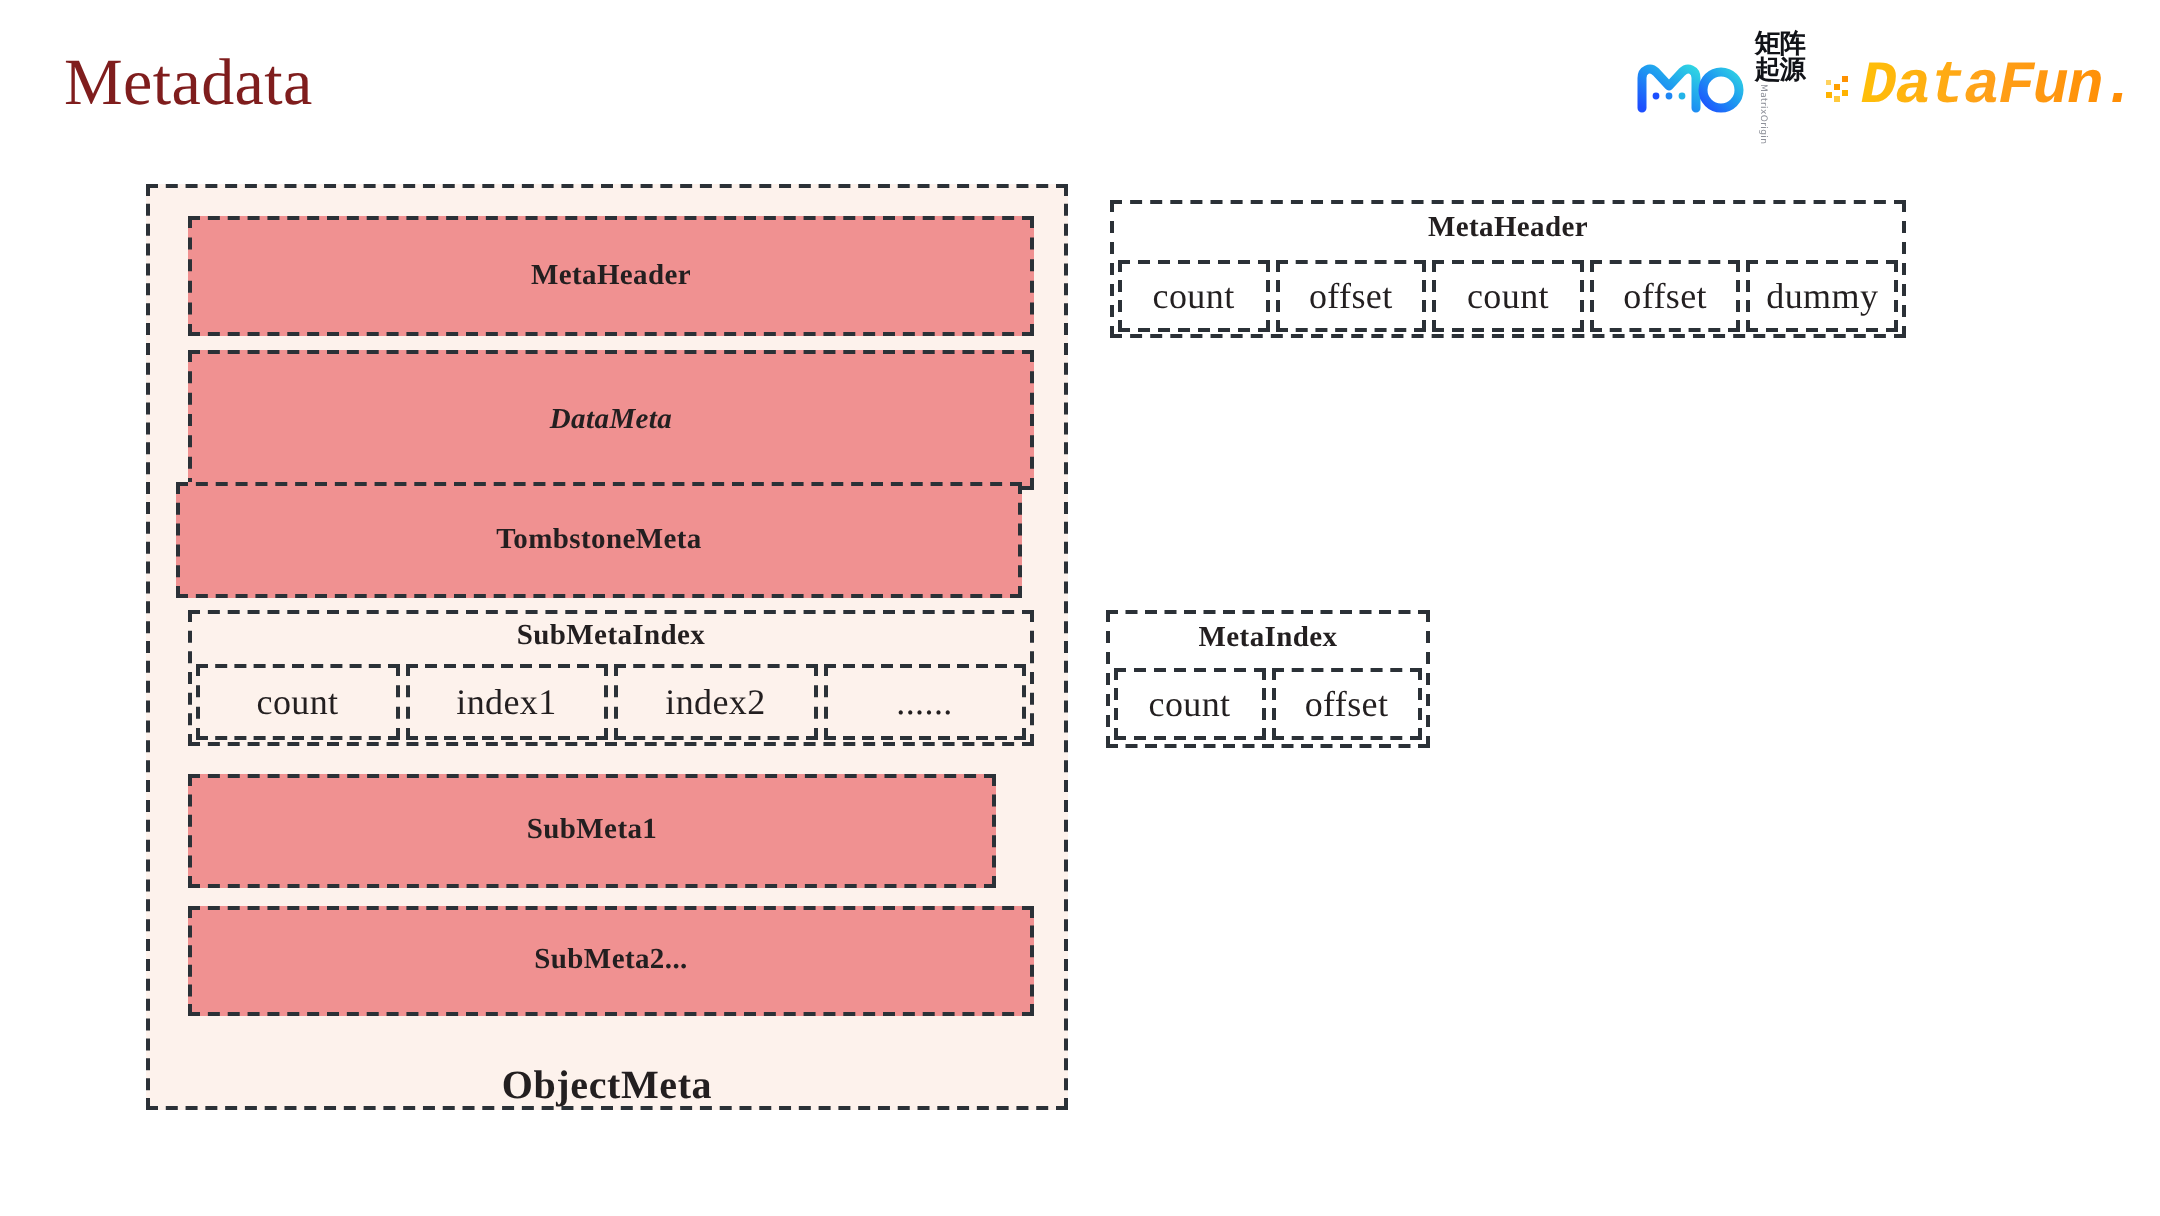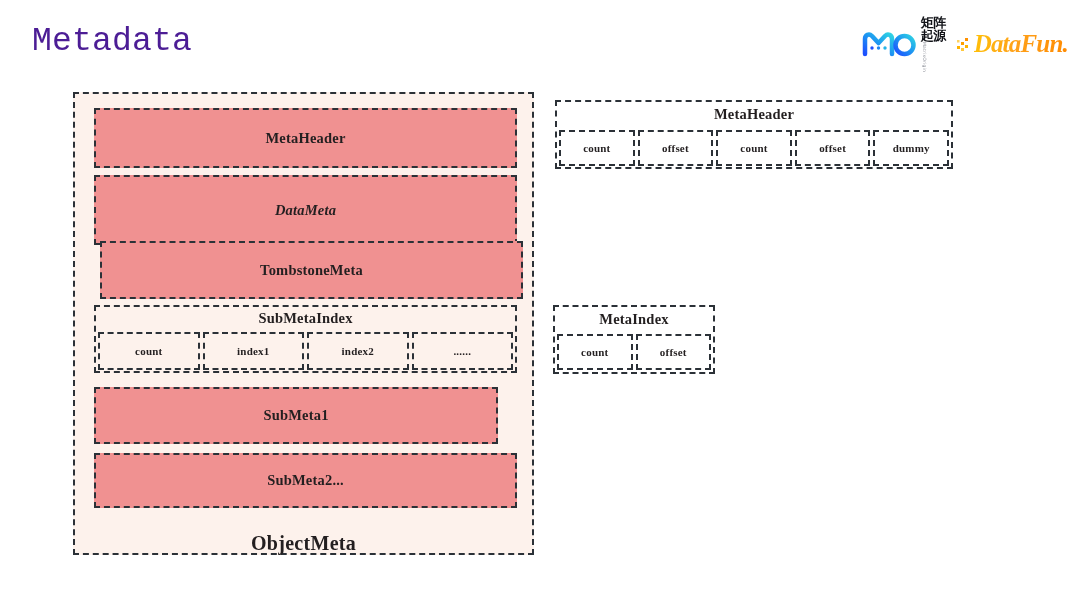--- a/index.html
+++ b/index.html
@@ -13,24 +13,24 @@
     position: relative;
     overflow: hidden;
     font-family: "Liberation Sans", sans-serif;
   }
 
   
   .slide-title {
     position: absolute;
     left: 32px;
     top: 22px;
-    font-family: Liberation Mono, monospace;
+    font-family: Liberation Serif, serif;
     font-size: 33px;
     font-weight: 400;
-    color: #4c1d95;
+    color: #7f1d1d;
     letter-spacing: 0.2px;
     line-height: 40px;
   }
 
   .logo-bar {
     position: absolute;
     right: 12px;
     top: 24px;
     height: 40px;
     display: flex;
@@ -68,22 +68,22 @@
   }
   .logo-mo-wrap { display: flex; align-items: flex-start; flex-direction: column; }
 
   
   .logo-df {
     display: flex;
     align-items: center;
     gap: 2px;
   }
   .logo-df-word {
-    font-family: Liberation Serif, serif;
-    font-size: 25px;
+    font-family: Liberation Mono, monospace;
+    font-size: 30px;
     font-weight: 700;
     font-style: italic;
     letter-spacing: -0.8px;
     background: linear-gradient(100deg, #FFC107 0%, #FFA11A 45%, #FF8A00 100%);
     -webkit-background-clip: text;
     background-clip: text;
     color: transparent;
   }
 
   
@@ -133,22 +133,22 @@
     display: flex;
     box-sizing: border-box;
   }
   .cell {
     box-sizing: border-box;
     border: 2px dashed #2b3137;
     display: flex;
     align-items: center;
     justify-content: center;
     font-family: "Liberation Serif", serif;
-    font-weight: 700;
-    font-size: 11px;
+    font-weight: 400;
+    font-size: 18px;
     color: #231f20;
     letter-spacing: 0.2px;
     margin-right: 3px;
   }
   .cell:last-child { margin-right: 0; }
 </style>
 </head>
 <body>
 
 <div class="slide-title">Metadata</div>
@@ -195,21 +195,21 @@
 <div class="dashbox panel-outer" style="left:73px; top:92px; width:461px; height:463px;"></div>
 
 <div class="block" style="left:94px; top:108px; width:423px; height:60px;">
   <span>MetaHeader</span>
 </div>
 
 <div class="block" style="left:94px; top:175px; width:423px; height:70px;font-style:italic;">
   <span>DataMeta</span>
 </div>
 
-<div class="block" style="left:100px; top:241px; width:423px; height:58px;">
+<div class="block" style="left:88px; top:241px; width:423px; height:58px;">
   <span>TombstoneMeta</span>
 </div>
 
 <div class="dashbox panel-outer" style="left:94px; top:305px; width:423px; height:68px;"></div>
 <div class="label-center group-title" style="left:94px; top:310px; width:423px;">
   <span>SubMetaIndex</span>
 </div>
 <div class="cell-row" style="left:98px; top:332px; width:415px; height:38px;">
   <div class="cell" style="flex:1;">
     <span>count</span>

